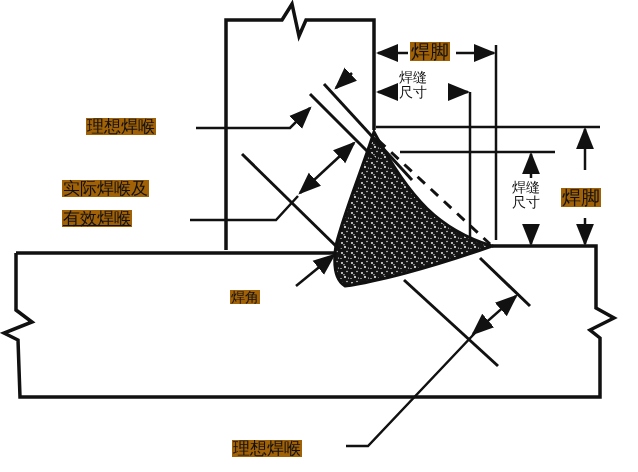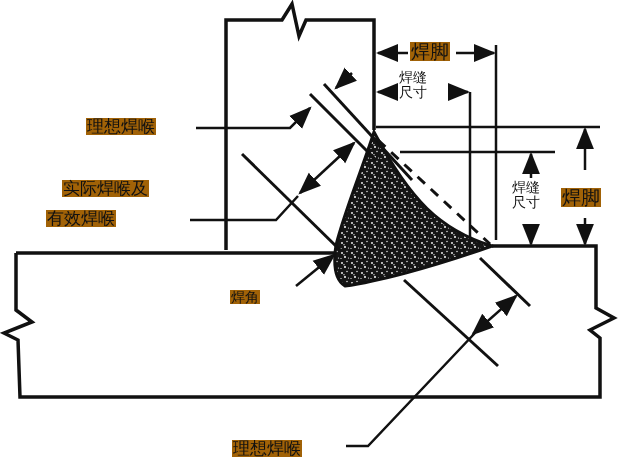--- a/index.html
+++ b/index.html
@@ -102,21 +102,21 @@
 <div class="lbl big" style="left:410px; top:42px;">焊脚</div>
 
 <div class="lbl small stack" style="left:398px; top:70px; font-size:14px;">
   <span>焊缝</span>
   <span>尺寸</span>
 </div>
 
 <div class="lbl" style="left:86px; top:118px;">理想焊喉</div>
 
 <div class="lbl" style="left:62px; top:180px;font-family:Liberation Serif, serif;">实际焊喉及</div>
-<div class="lbl" style="left:46px; top:210px;">有效焊喉</div>
+<div class="lbl" style="left:62px; top:210px;text-decoration:underline;">有效焊喉</div>
 
 <div class="lbl small stack" style="left:511px; top:180px; font-size:14px;">
   <span>焊缝</span>
   <span>尺寸</span>
 </div>
 
 <div class="lbl big" style="left:561px; top:188px;">焊脚</div>
 
 <div class="lbl" style="left:230px; top:290px; font-size:14px;">焊角</div>
 

